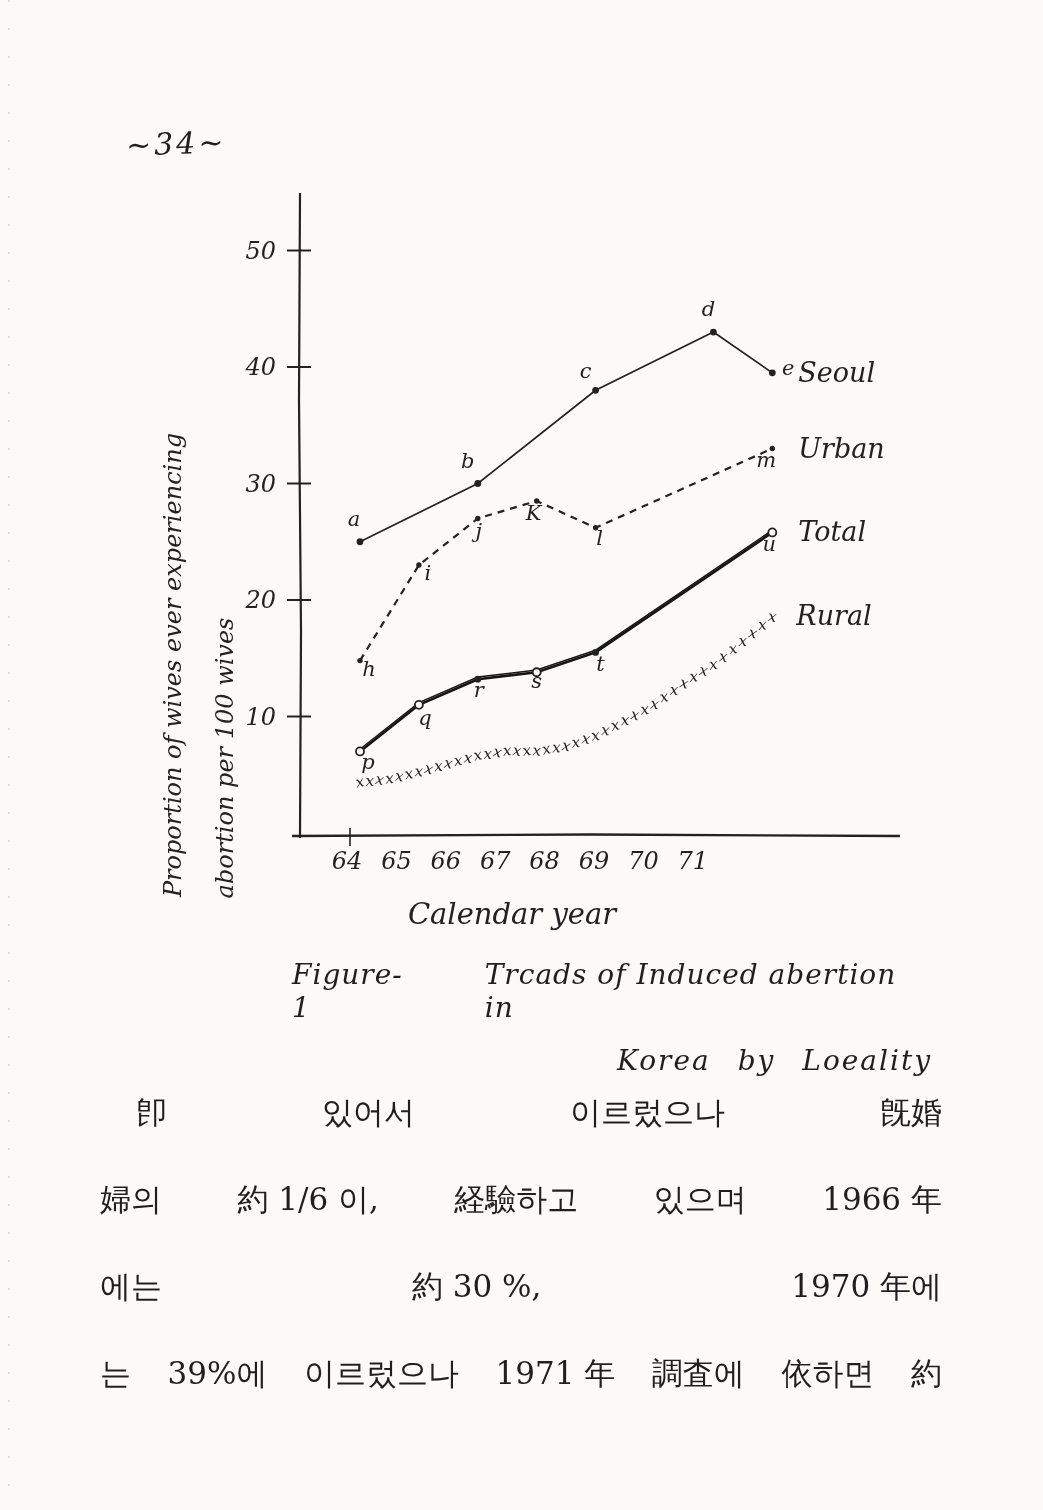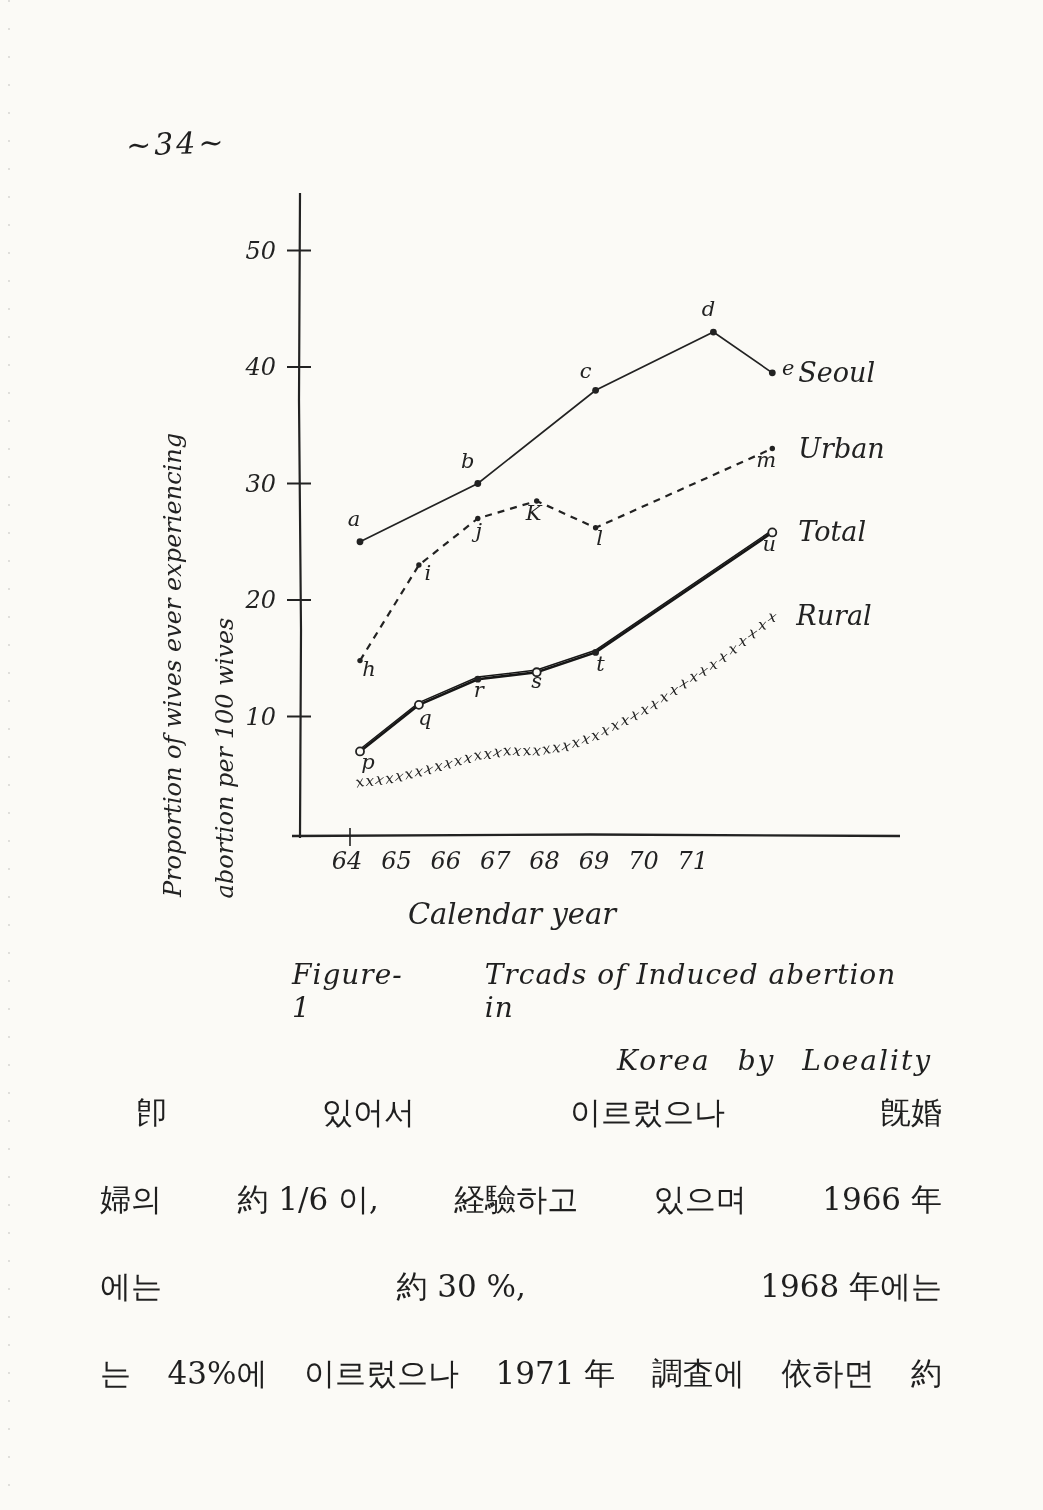--- a/index.html
+++ b/index.html
@@ -157,16 +157,16 @@
     <div class="caption-line1">
       <span>Figure-1</span>
       <span>Trcads of Induced abertion in</span>
     </div>
     <div class="caption-line2">Korea by Loeality</div>
   </div>
 
   <div class="body-text">
     <div class="para-line indent"><span>卽</span><span>있어서</span><span>이르렀으나</span><span>旣婚</span></div>
     <div class="para-line"><span>婦의</span><span>約 1/6 이,</span><span>経驗하고</span><span>있으며</span><span>1966 年</span></div>
-    <div class="para-line"><span>에는</span><span>約 30 %,</span><span>1968 年에는</span></div>
-    <div class="para-line"><span>는</span><span>43%에</span><span>이르렀으나</span><span>1971 年</span><span>調査에</span><span>依하면</span><span>約</span></div>
+    <div class="para-line"><span>에는</span><span>約 30 %,</span><span>1970 年에</span></div>
+    <div class="para-line"><span>는</span><span>39%에</span><span>이르렀으나</span><span>1971 年</span><span>調査에</span><span>依하면</span><span>約</span></div>
   </div>
 </div>
 
 </body></html>

